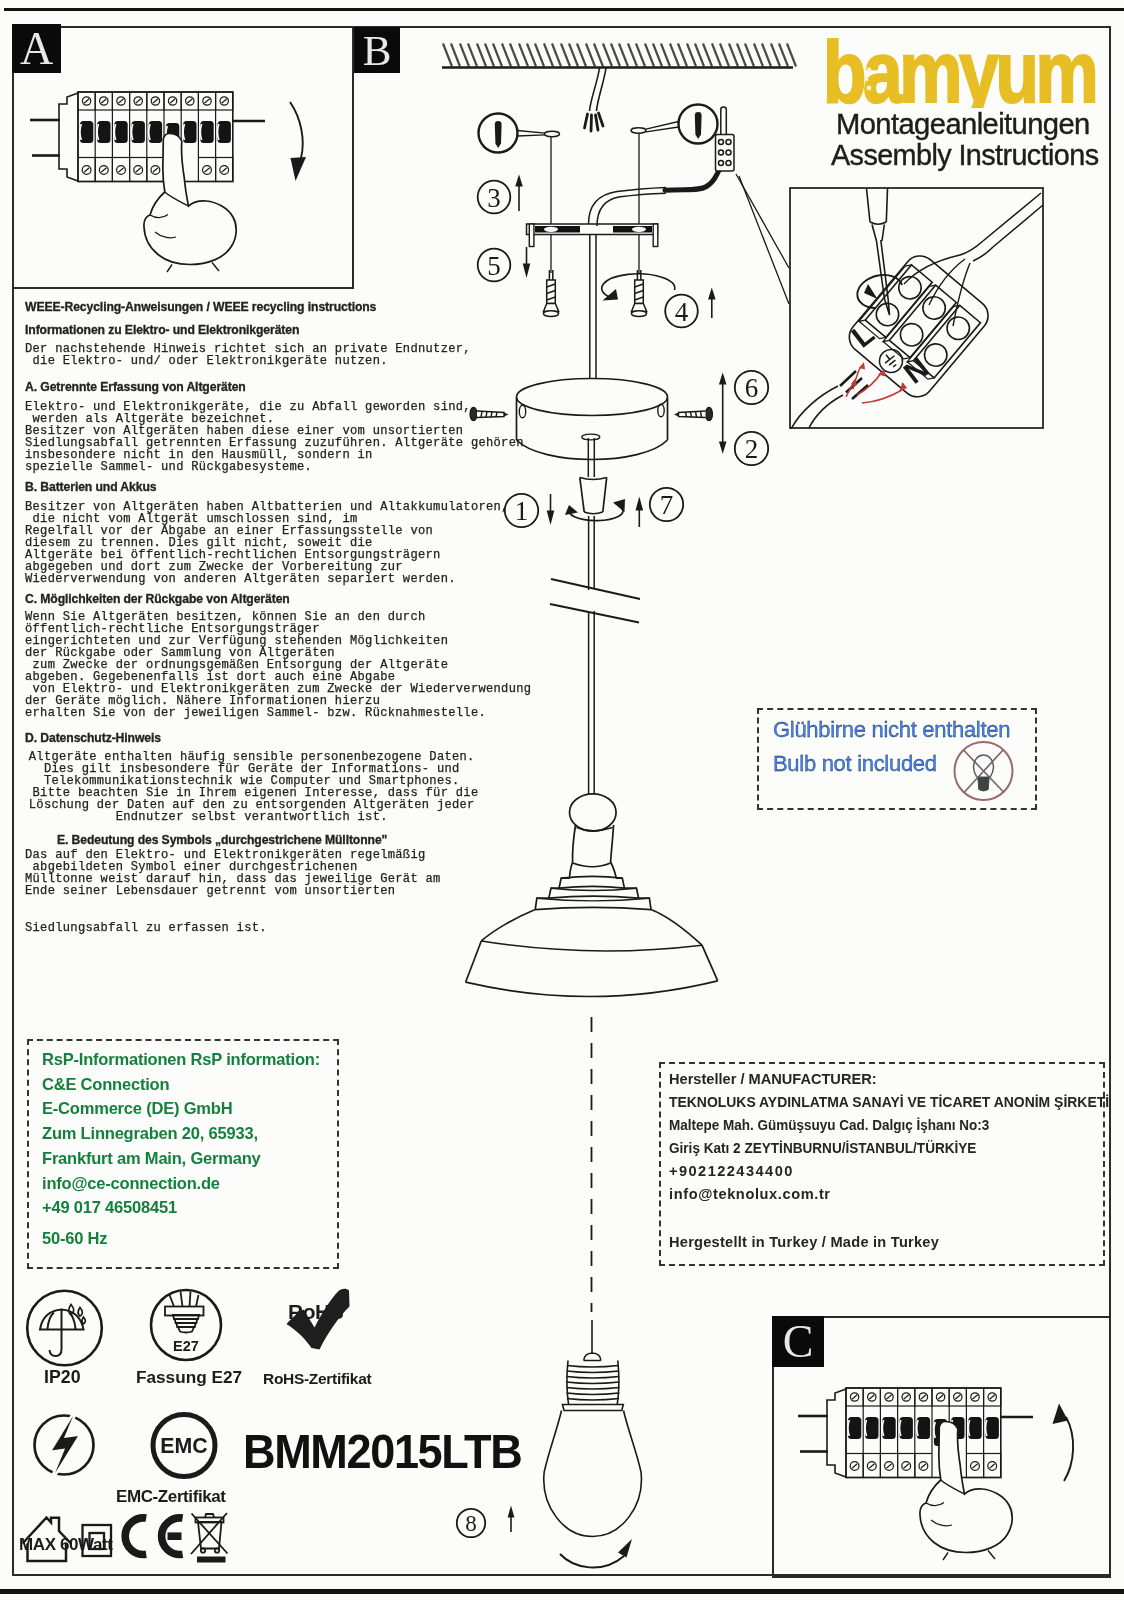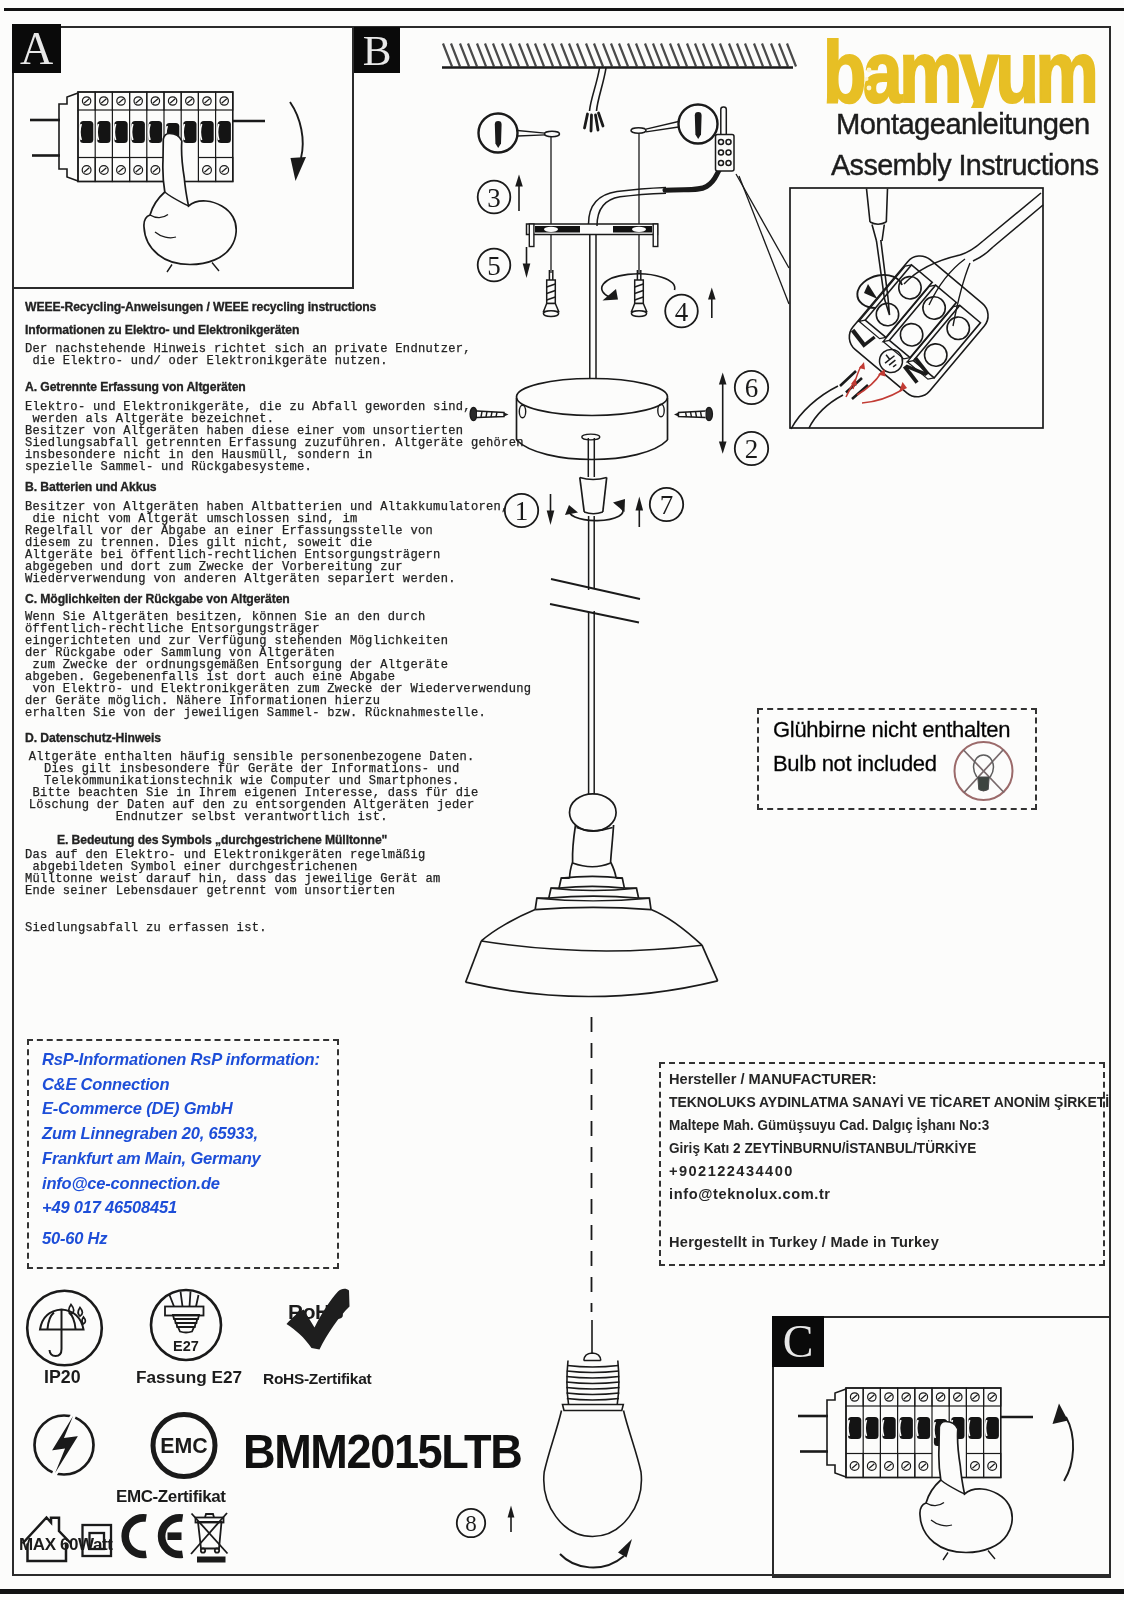--- a/index.html
+++ b/index.html
@@ -13,26 +13,26 @@
 .lbl{background:#0a0a0a;color:#e8e8e8;font-family:"Liberation Serif",serif;font-weight:400;text-align:center;}
 #lblA{left:12px;top:24px;width:49px;height:49px;font-size:46px;line-height:50px;}
 #lblB{left:354px;top:27px;width:46px;height:46px;font-size:43px;line-height:47px;}
 #lblC{left:772px;top:1316px;width:52px;height:51px;font-size:46px;line-height:52px;}
 #weee{left:25px;top:295px;width:420px;color:#222;}
 #weee .h{font-weight:bold;font-size:12.2px;letter-spacing:-0.1px;position:absolute;white-space:nowrap;-webkit-text-stroke:0.3px #222;}
 #weee .b{font-size:12.1px;line-height:11.95px;letter-spacing:0.3px;position:absolute;white-space:nowrap;font-family:Liberation Mono, monospace;-webkit-text-stroke:0.25px #222;}
 #logo{left:823px;top:38px;width:340px;height:84px;overflow:hidden;color:#e7bf25;font-size:86.5px;line-height:96px;font-weight:bold;letter-spacing:-4px;transform:scaleX(0.821);transform-origin:left top;-webkit-text-stroke:2.2px #e7bf25;margin-top:-14px;}
 #sub1,#sub2{color:#1d1d1d;white-space:nowrap;letter-spacing:-0.6px;-webkit-text-stroke:0.4px #1d1d1d;}
 #sub1{left:836px;top:108px;font-size:29.2px;}
-#sub2{left:831px;top:149px;font-size:28.8px;}
+#sub2{left:831px;top:139px;font-size:28.8px;}
 .dash{border:2px dashed #333;box-sizing:border-box;}
 #gbox{left:757px;top:708px;width:280px;height:102px;}
-#gbox .t{position:absolute;left:14px;top:3px;font-size:22px;line-height:33.5px;color:#000000;white-space:nowrap;letter-spacing:-0.3px;-webkit-text-stroke:0.3px #1d1d1d;}
+#gbox .t{position:absolute;left:14px;top:3px;font-size:22px;line-height:33.5px;color:#3b82f6;white-space:nowrap;letter-spacing:-0.3px;-webkit-text-stroke:0.3px #1d1d1d;}
 #rspbox{left:27px;top:1039px;width:312px;height:230px;}
-#rspbox .t{position:absolute;left:13px;top:6px;font-size:16.5px;line-height:24.7px;font-weight:bold;color:#1d4ed8;white-space:nowrap;letter-spacing:-0.2px;font-style:italic;}
+#rspbox .t{position:absolute;left:13px;top:6px;font-size:16.5px;line-height:24.7px;font-weight:bold;color:#15803d;white-space:nowrap;letter-spacing:-0.2px;}
 #herbox{left:659px;top:1062px;width:446px;height:204px;}
 #herbox .t{position:absolute;left:8px;top:4px;font-size:14.6px;line-height:23px;font-weight:bold;color:#252525;white-space:nowrap;}
 .ic{position:absolute;font-weight:bold;color:#1b1b1b;white-space:nowrap;}
 #bmm{left:243px;top:1423px;font-size:49px;font-weight:bold;color:#111;letter-spacing:-1.5px;transform:scaleX(0.92);transform-origin:left top;}
 svg{position:absolute;left:0;top:0;}
 </style>
 </head>
 <body>
 <div class="abs" id="topbar"></div>
 <div class="abs" id="botbar"></div>

